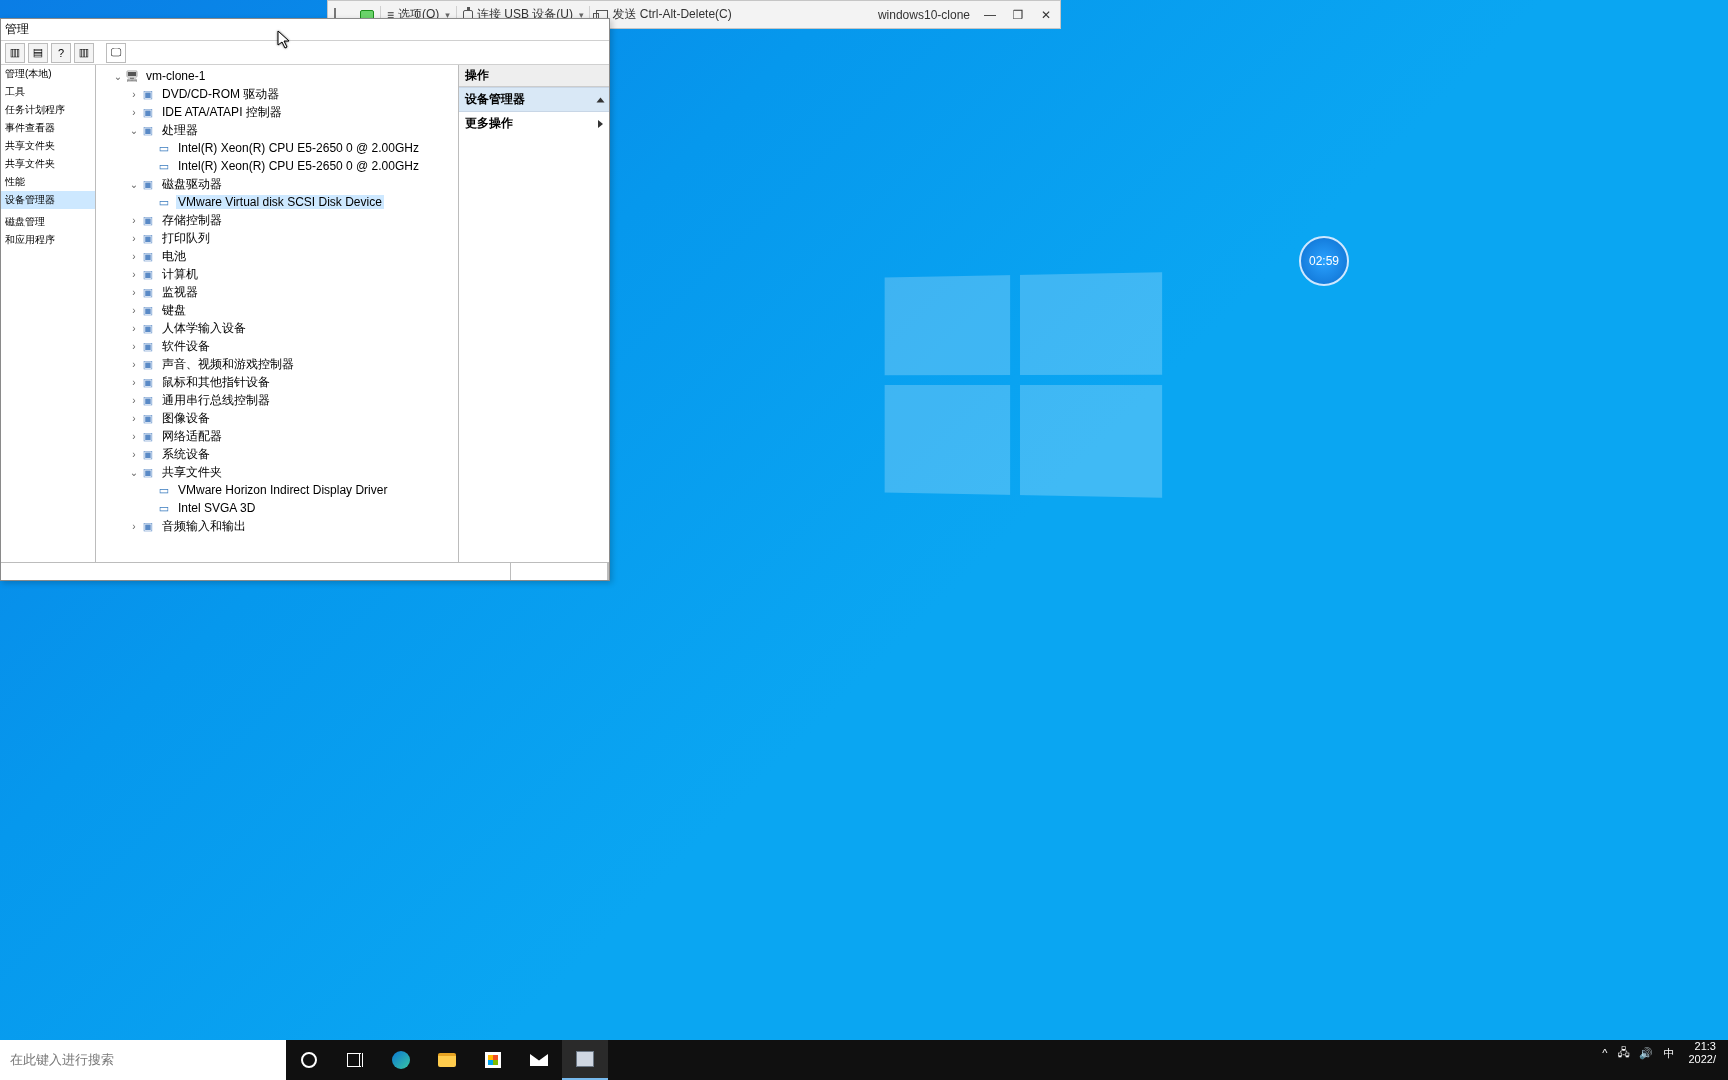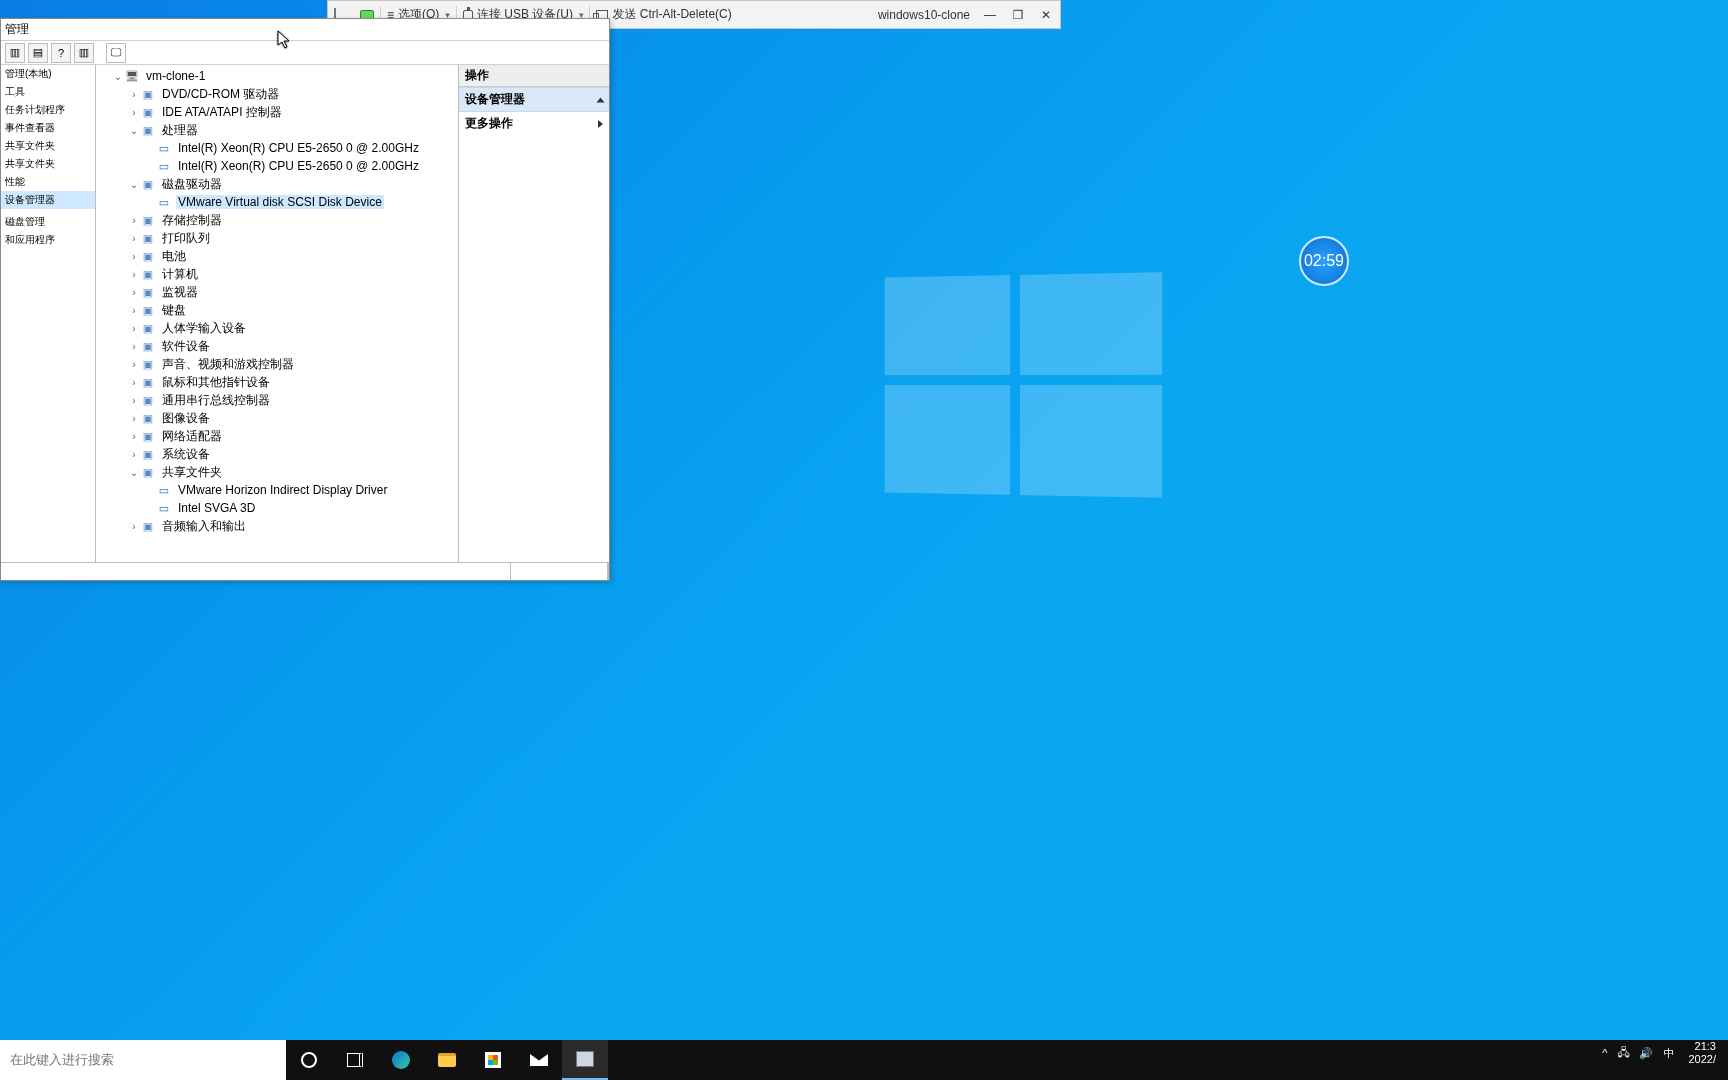--- a/index.html
+++ b/index.html
@@ -11,21 +11,21 @@
 .win-logo { position: absolute; left: 880px; top: 275px; width: 280px; height: 220px; transform: perspective(800px) rotateY(-8deg); }
 .win-logo .q { position: absolute; background: rgba(255,255,255,0.22); }
 .win-logo .q1 { left:0; top:0; width:130px; height:100px; }
 .win-logo .q2 { left:140px; top:0; width:140px; height:100px; }
 .win-logo .q3 { left:0; top:110px; width:130px; height:110px; }
 .win-logo .q4 { left:140px; top:110px; width:140px; height:110px; }
 
 
 .clock-widget { position:absolute; left:1299px; top:236px; width:50px; height:50px; border-radius:50%;
   background: radial-gradient(circle,#2aa2ff 0%, #1278d8 80%); border:2px solid #cfe8ff; color:#fff;
-  display:flex; align-items:center; justify-content:center; font-size:16px; }
+  display:flex; align-items:center; justify-content:center; font-size:12px; }
 
 
 .vm-bar { position:absolute; left:327px; top:0; width:734px; height:29px; background:#f3f3f3;
   border:1px solid #c5c5c5; display:flex; align-items:center; font-size:12px; color:#333; }
 .vm-bar .seg { display:flex; align-items:center; height:100%; padding:0 6px; gap:4px; }
 .vm-bar .sep { width:1px; height:18px; background:#d0d0d0; }
 .vm-bar .spacer { flex:1; }
 .vm-bar .caret { font-size:9px; color:#666; margin-left:2px; }
 .vm-bar .ic { width:14px; height:14px; display:inline-block; }
 .vm-bar .winbtn { width:28px; height:100%; display:flex; align-items:center; justify-content:center; }

